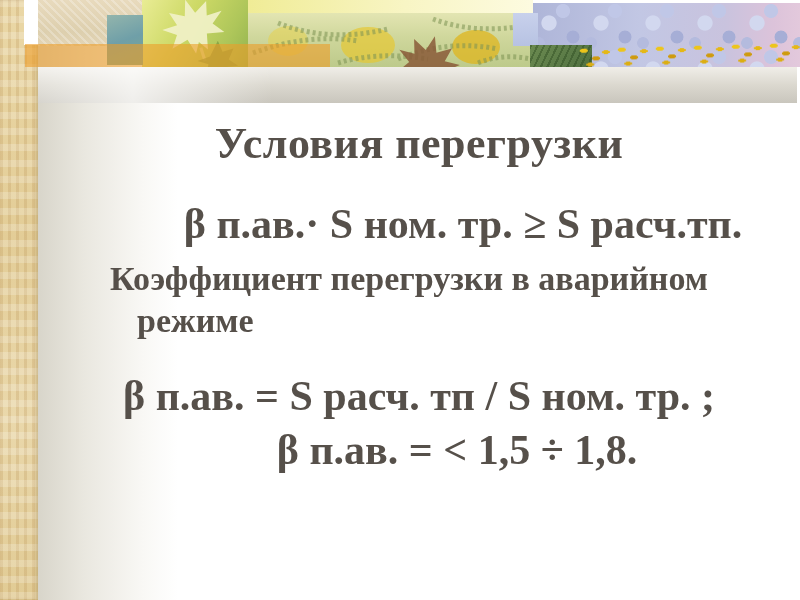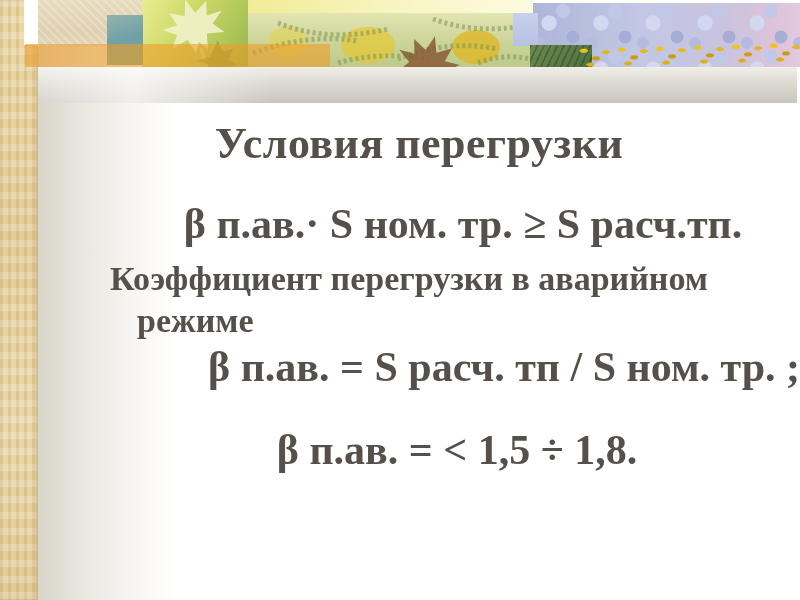--- a/index.html
+++ b/index.html
@@ -61,21 +61,21 @@
   .band-gray{position:absolute;left:38px;top:67px;width:759px;height:36px;
     background:linear-gradient(180deg,#f0eee8,#dbd8cf 50%,#c9c6bd);}
   .band-gray::after{content:"";position:absolute;inset:0;
     background:linear-gradient(90deg,rgba(255,255,255,.25),rgba(255,255,255,.7) 95px,rgba(255,255,255,0) 235px);}
   
   .txt{position:absolute;left:38px;width:762px;color:#56504a;font-weight:bold;white-space:nowrap;}
   .title{top:118px;font-size:44px;text-align:center;letter-spacing:.5px;}
   .f1{top:200px;font-size:42px;text-align:center;padding-left:44px;}
   .para{top:258px;left:137px;width:690px;font-size:34px;line-height:42px;
         text-indent:-27px;white-space:normal;}
-  .f2{top:343px;font-size:42px;text-align:right;}
+  .f2{top:372px;font-size:42px;text-align:center;}
   .f3{top:426px;font-size:42px;text-align:center;padding-left:56px;width:726px;}
 </style>
 </head>
 <body>
 
 <div class="slide">
 
   <div class="bg-fade"></div>
   <div class="strip-tan"></div>
   <div class="notch"></div>

